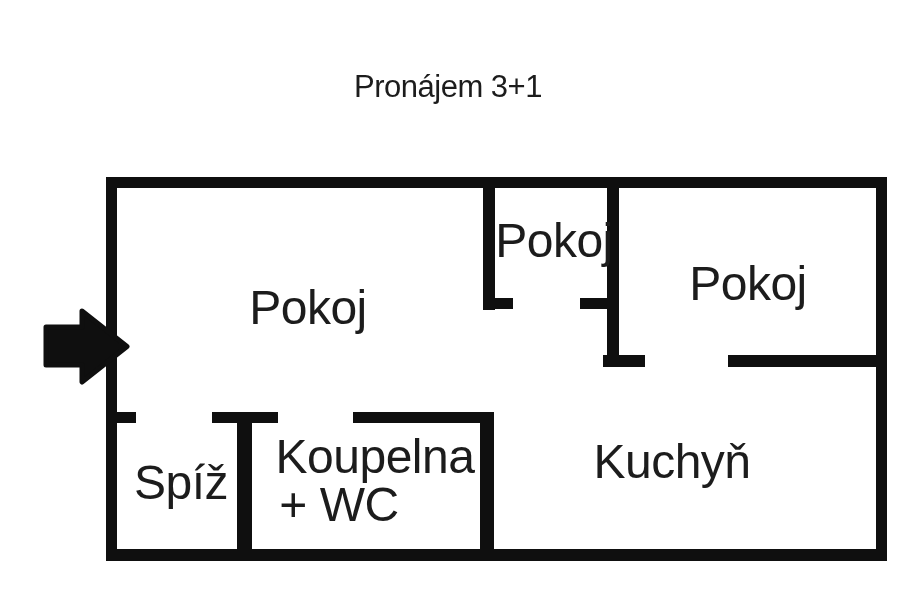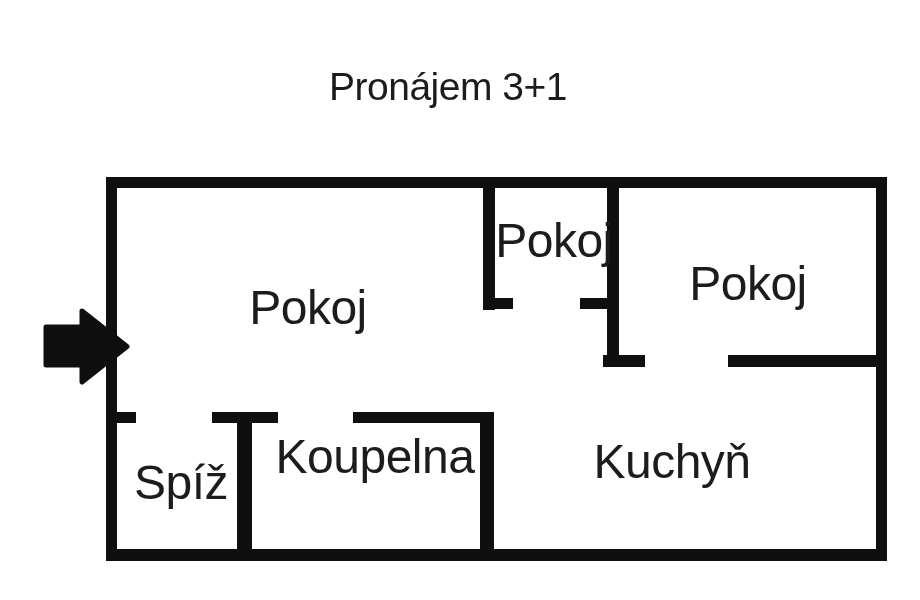--- a/index.html
+++ b/index.html
@@ -18,21 +18,21 @@
     width: 920px;
     height: 600px;
     background: var(--bg);
     overflow: hidden;
   }
   .title {
     position: absolute;
     left: 448px;
     top: 87px;
     transform: translate(-50%, -50%);
-    font-size: 39px;
+    font-size: 31px;
     color: var(--text);
     white-space: nowrap;
     letter-spacing: -0.5px;
   }
   .wall {
     position: absolute;
     background: var(--wall);
   }
   .room-label {
     position: absolute;
@@ -80,15 +80,16 @@
 
   <svg class="arrow-svg" viewBox="0 0 87 77">
     <polygon points="3,19 39,19 39,3 84,38.5 39,74 39,57 3,57" fill="#0f0f0f" stroke="#0f0f0f" stroke-width="5" stroke-linejoin="round"></polygon>
   </svg>
 
   <div class="room-label" style="left:308px; top:308px;">Pokoj</div>
   <div class="room-label" style="left:554px; top:241px;">Pokoj</div>
   <div class="room-label" style="left:748px; top:284px;">Pokoj</div>
   <div class="room-label" style="left:181px; top:483px;">Spíž</div>
   <div class="room-label" style="left:375px; top:457px;">Koupelna</div>
+  <div class="room-label" style="left:339px; top:505px;">+ WC</div>
   <div class="room-label" style="left:672px; top:462px;">Kuchyň</div>
 
 </div>
 
 </body></html>

